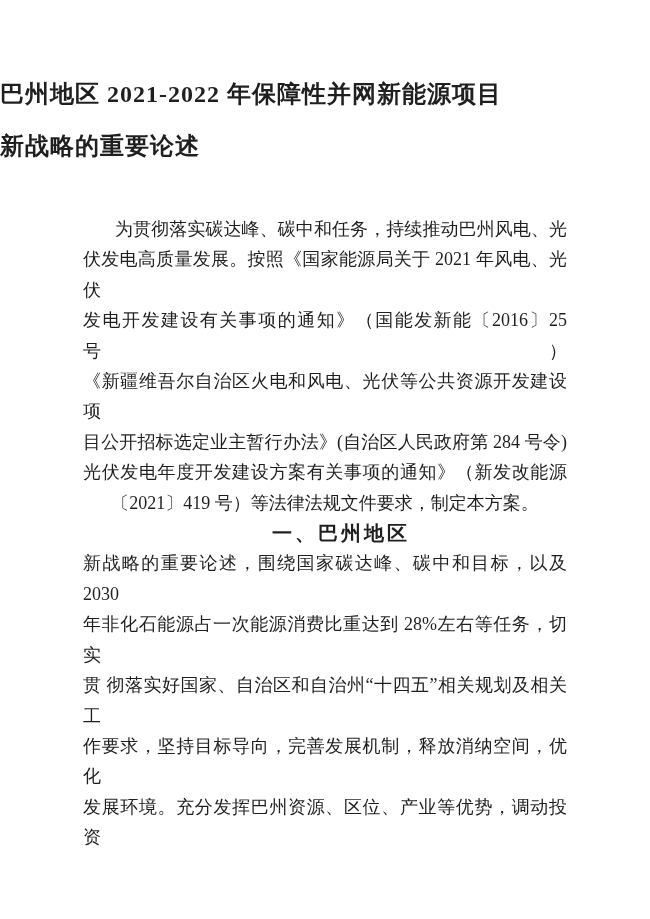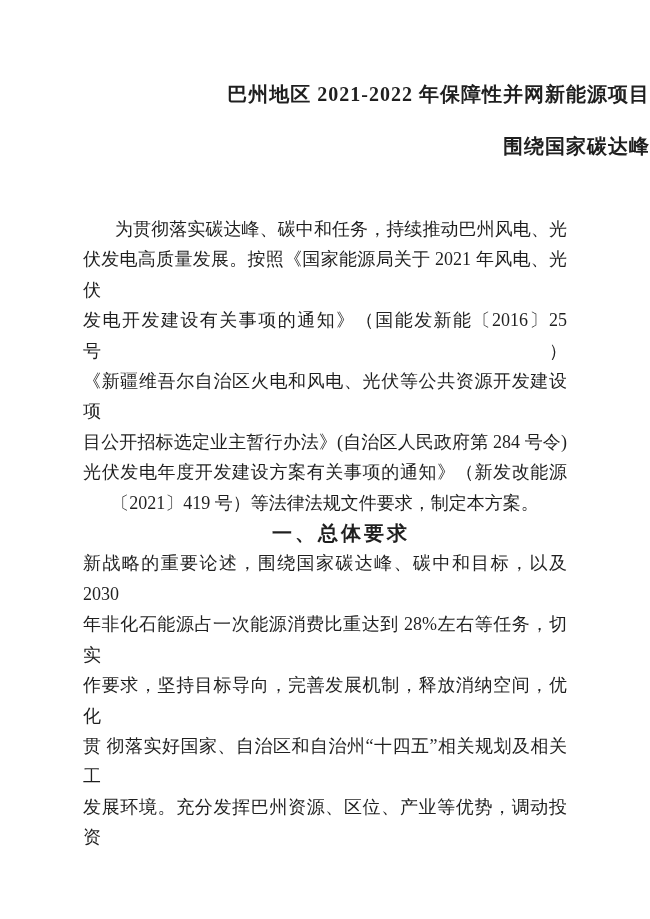--- a/index.html
+++ b/index.html
@@ -14,22 +14,22 @@
     background: var(--page-bg, #ffffff);
     color: var(--text-color, #1f1f1f);
     font-family: "Liberation Serif", "DejaVu Serif", serif;
     overflow: hidden;
   }
   .title-block {
     position: absolute;
     top: 68px;
     left: 0;
     right: 0;
-    text-align: right;
-    font-size: 20px;
+    text-align: left;
+    font-size: 24px;
     font-weight: 700;
     line-height: 52px;
     letter-spacing: 1px;
   }
   .body-block {
     position: absolute;
     top: 214px;
     left: 83px;
     width: 484px;
     font-size: 18px;
@@ -53,32 +53,32 @@
     letter-spacing: 3px;
     font-family: "Liberation Sans", "DejaVu Sans", sans-serif;
   }
 </style>
 </head>
 <body>
 
 <div class="page">
   <div class="title-block">
     <div class="title-line">巴州地区 2021-2022 年保障性并网新能源项目</div>
-    <div class="title-line">围绕国家碳达峰</div>
+    <div class="title-line">新战略的重要论述</div>
   </div>
 
   <div class="body-block">
 
   <div class="doc-line indent stretch">为贯彻落实碳达峰、碳中和任务，持续推动巴州风电、光</div>
       <div class="doc-line stretch">伏发电高质量发展。按照《国家能源局关于 2021 年风电、光伏</div>
       <div class="doc-line stretch">发电开发建设有关事项的通知》（国能发新能〔2016〕25 号）</div>
       <div class="doc-line stretch">《新疆维吾尔自治区火电和风电、光伏等公共资源开发建设项</div>
       <div class="doc-line stretch">目公开招标选定业主暂行办法》(自治区人民政府第 284 号令)</div>
       <div class="doc-line stretch">光伏发电年度开发建设方案有关事项的通知》（新发改能源</div>
       <div class="doc-line">〔2021〕419 号）等法律法规文件要求，制定本方案。</div>
-      <div class="doc-line indent heading">一、总体要求</div>
+      <div class="doc-line indent heading">一、巴州地区</div>
       <div class="doc-line stretch">新战略的重要论述，围绕国家碳达峰、碳中和目标，以及 2030</div>
       <div class="doc-line stretch">年非化石能源占一次能源消费比重达到 28%左右等任务，切实</div>
+      <div class="doc-line stretch">贯 彻落实好国家、自治区和自治州“十四五”相关规划及相关工</div>
       <div class="doc-line stretch">作要求，坚持目标导向，完善发展机制，释放消纳空间，优化</div>
-      <div class="doc-line stretch">贯 彻落实好国家、自治区和自治州“十四五”相关规划及相关工</div>
       <div class="doc-line stretch">发展环境。充分发挥巴州资源、区位、产业等优势，调动投资</div>
     </div>
 </div>
 
 </body></html>

